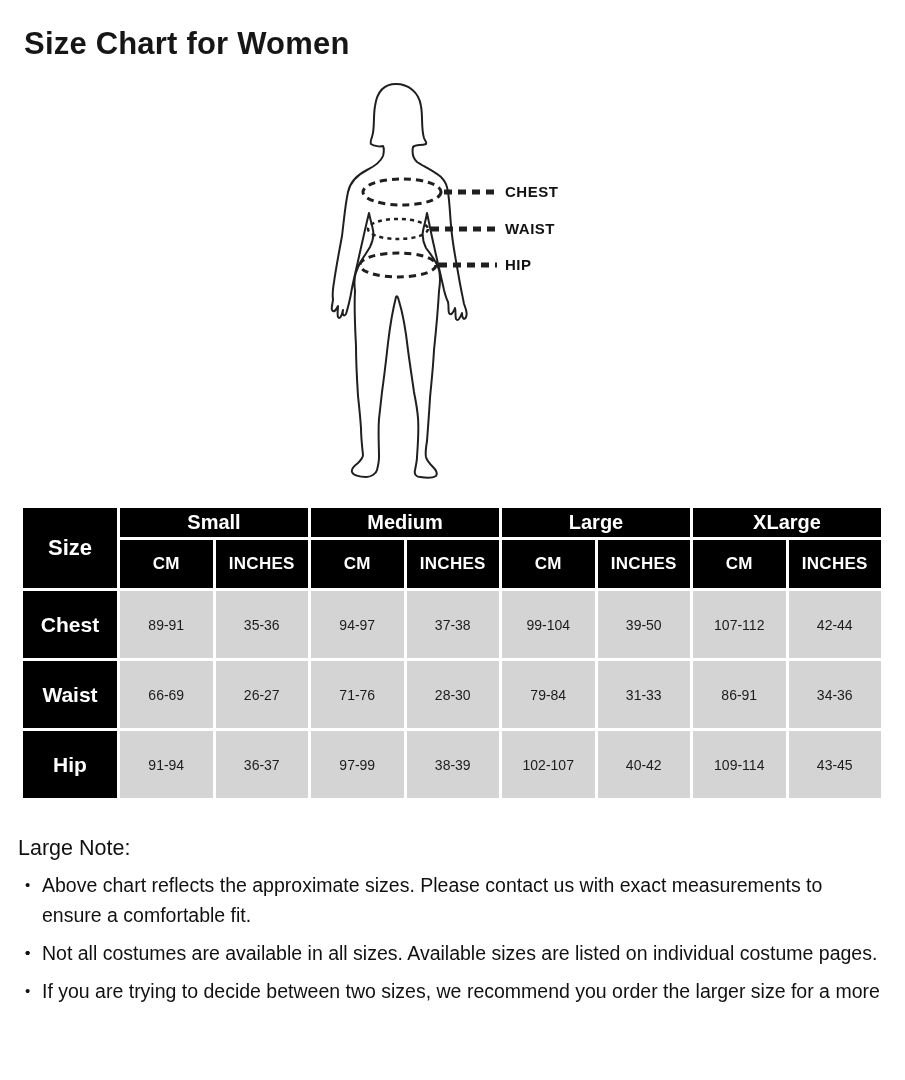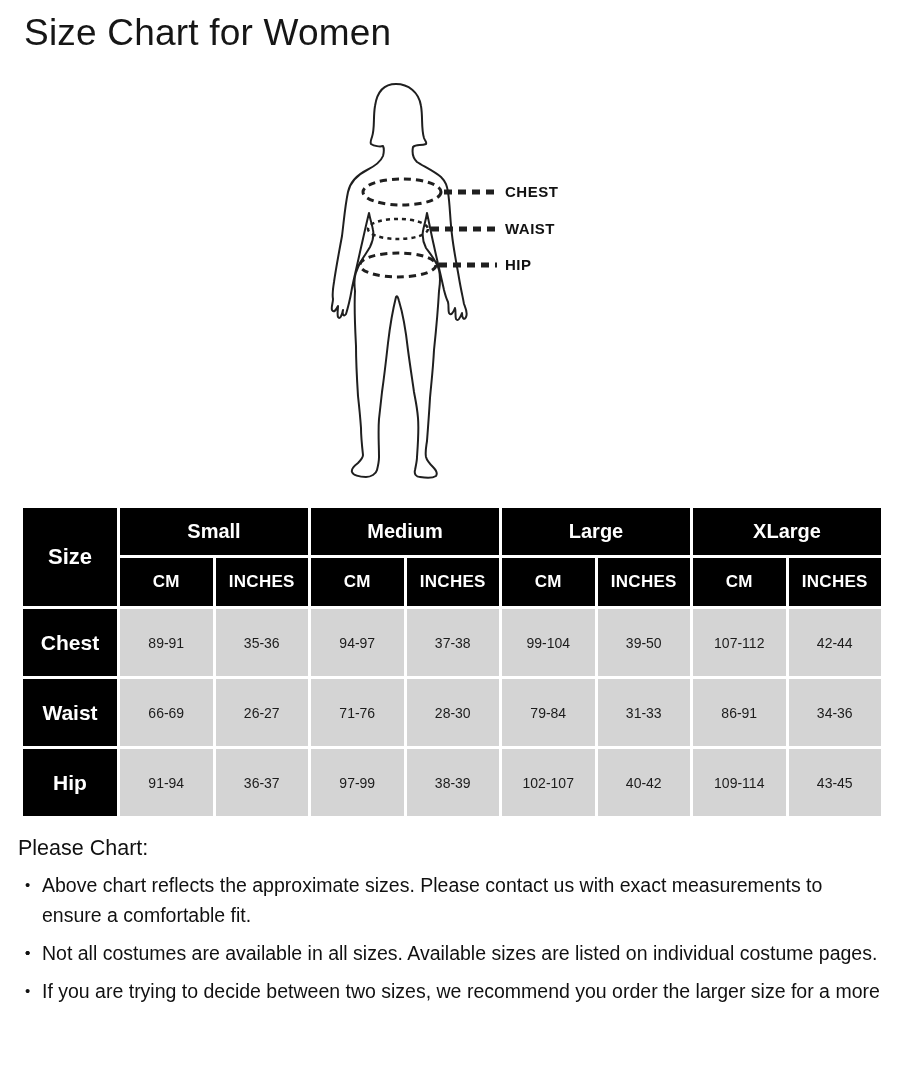--- a/index.html
+++ b/index.html
@@ -7,41 +7,41 @@
     --header_text:#ffffff;
     --cell_bg:#d4d4d4;
     --text:#1b1b1b;
   }
   *{box-sizing:border-box;margin:0;padding:0;}
   html,body{width:905px;height:1080px;background:#ffffff;overflow:hidden;}
   body{font-family:"Liberation Sans","DejaVu Sans",sans-serif;color:var(--text);}
   .page{position:relative;width:905px;height:1080px;background:#fff;}
 
   .page-title{
-    position:absolute;left:24px;top:12px;
-    font-size:37px;font-weight:normal;color:#161616;letter-spacing:0.2px;
+    position:absolute;left:24px;top:26px;
+    font-size:31px;font-weight:bold;color:#161616;letter-spacing:0.2px;
   }
 
   .figure-svg{position:absolute;left:300px;top:80px;width:300px;height:400px;}
   .figure-svg .outline{fill:#ffffff;stroke:#1f1f1f;stroke-width:2;stroke-linejoin:round;stroke-linecap:round;}
   .figure-svg .measure-ellipse{fill:none;stroke:#1f1f1f;}
   .figure-svg .leader{stroke:#1f1f1f;stroke-width:5;}
   .figure-svg .diagram-label{font-family:"Liberation Sans",sans-serif;font-size:15px;font-weight:bold;fill:#111;letter-spacing:0.5px;}
 
   table.size-table{
     position:absolute;left:20px;top:505px;width:864px;
     border-collapse:separate;border-spacing:3px;table-layout:fixed;
   }
   table.size-table col.c-size{width:94px;}
   table.size-table th,table.size-table td{
     text-align:center;vertical-align:middle;padding:0;
   }
   .hdr{background:var(--header_bg);color:var(--header_text);font-weight:bold;}
   th.corner{font-size:22px;}
-  th.group{font-size:20px;height:47px;}
+  th.group{font-size:20px;height:29px;}
   th.unit{font-size:17px;height:48px;letter-spacing:0.3px;}
   th.rowlabel{font-size:21px;}
   td.val{background:var(--cell_bg);color:#1c1c1c;font-size:14px;height:67px;}
 
   .notes{position:absolute;left:18px;top:836px;width:876px;}
   .notes-heading{font-size:21.5px;color:#111;margin-bottom:9px;}
   .notes ul{list-style:none;}
   .notes li{position:relative;padding-left:24px;margin-bottom:8px;font-size:19.5px;line-height:30px;color:#111;}
   .notes .bullet{position:absolute;left:7px;top:0;font-size:15px;}
 </style>
@@ -153,21 +153,21 @@
       <td class="val">38-39</td>
       <td class="val">102-107</td>
       <td class="val">40-42</td>
       <td class="val">109-114</td>
       <td class="val">43-45</td>
     </tr>
   </tbody>
     </table>
 
   <div class="notes">
-    <div class="notes-heading">Please Chart:</div>
+    <div class="notes-heading">Large Note:</div>
     <ul>
       <li>
         <span class="bullet">•</span>
         <span>Above chart reflects the approximate sizes. Please contact us with exact measurements to</span>
         <div>ensure a comfortable fit.</div>
       </li>
       <li>
         <span class="bullet">•</span>
       </li>
       <li>

